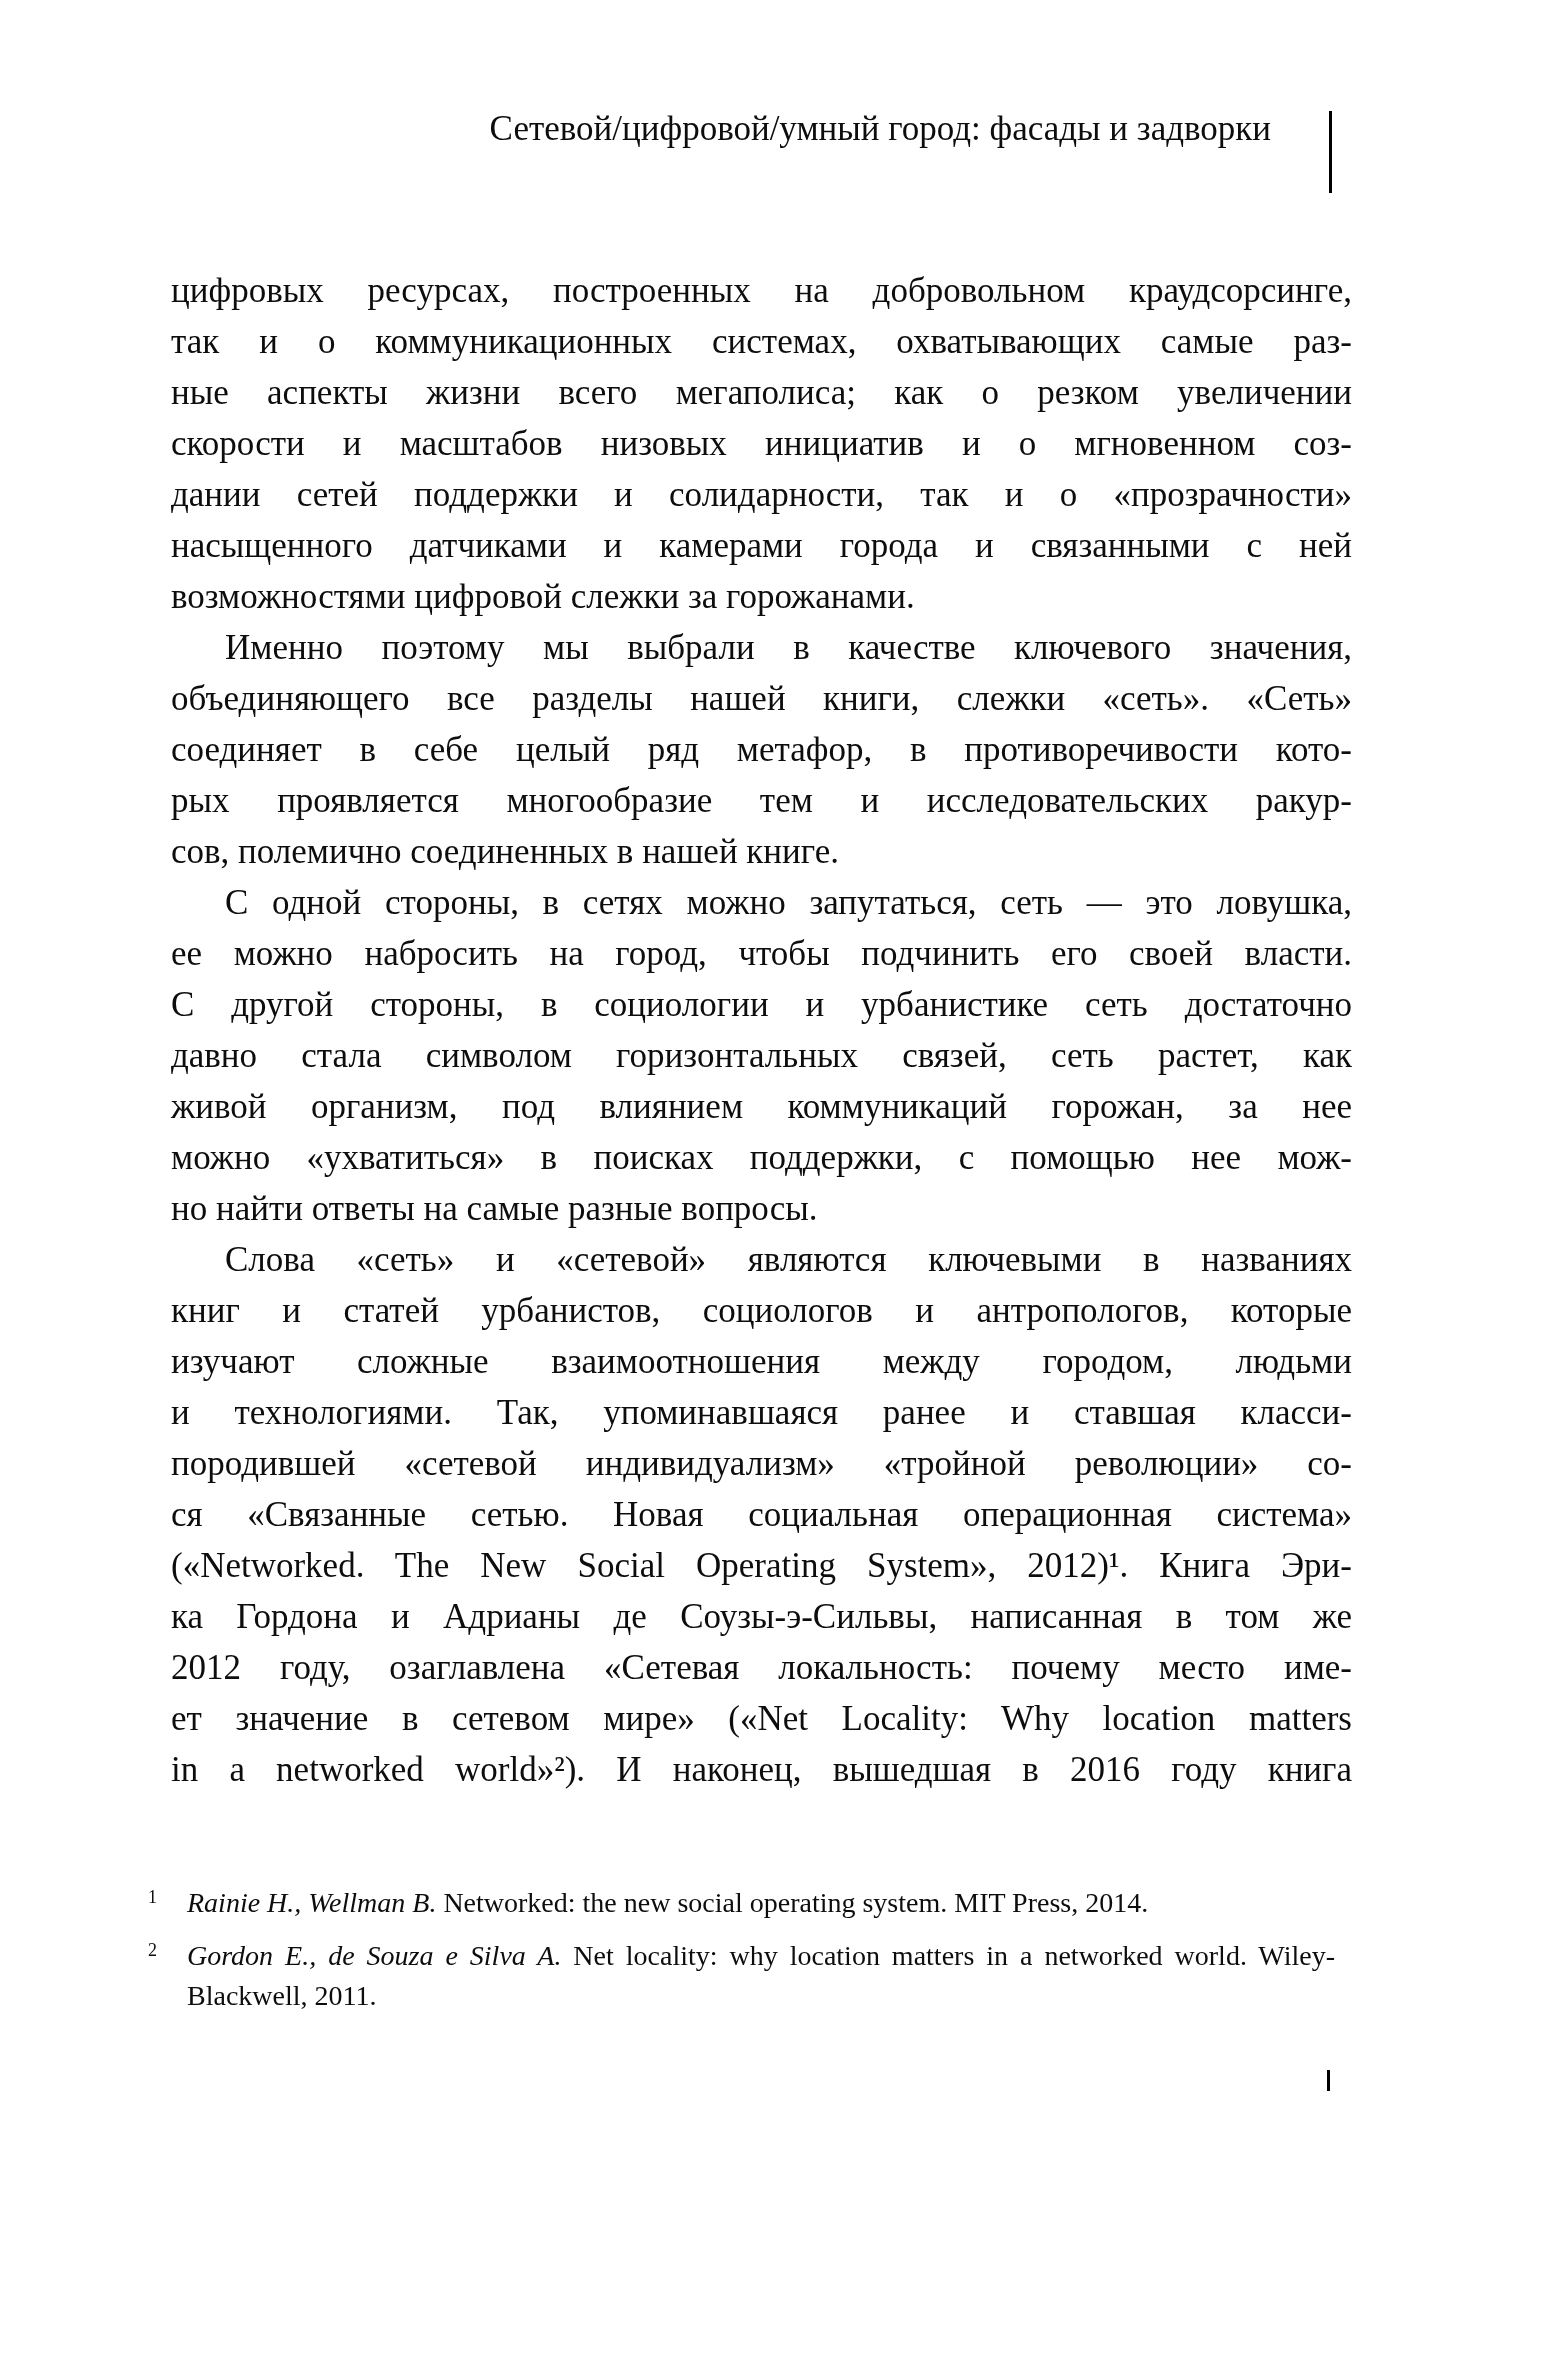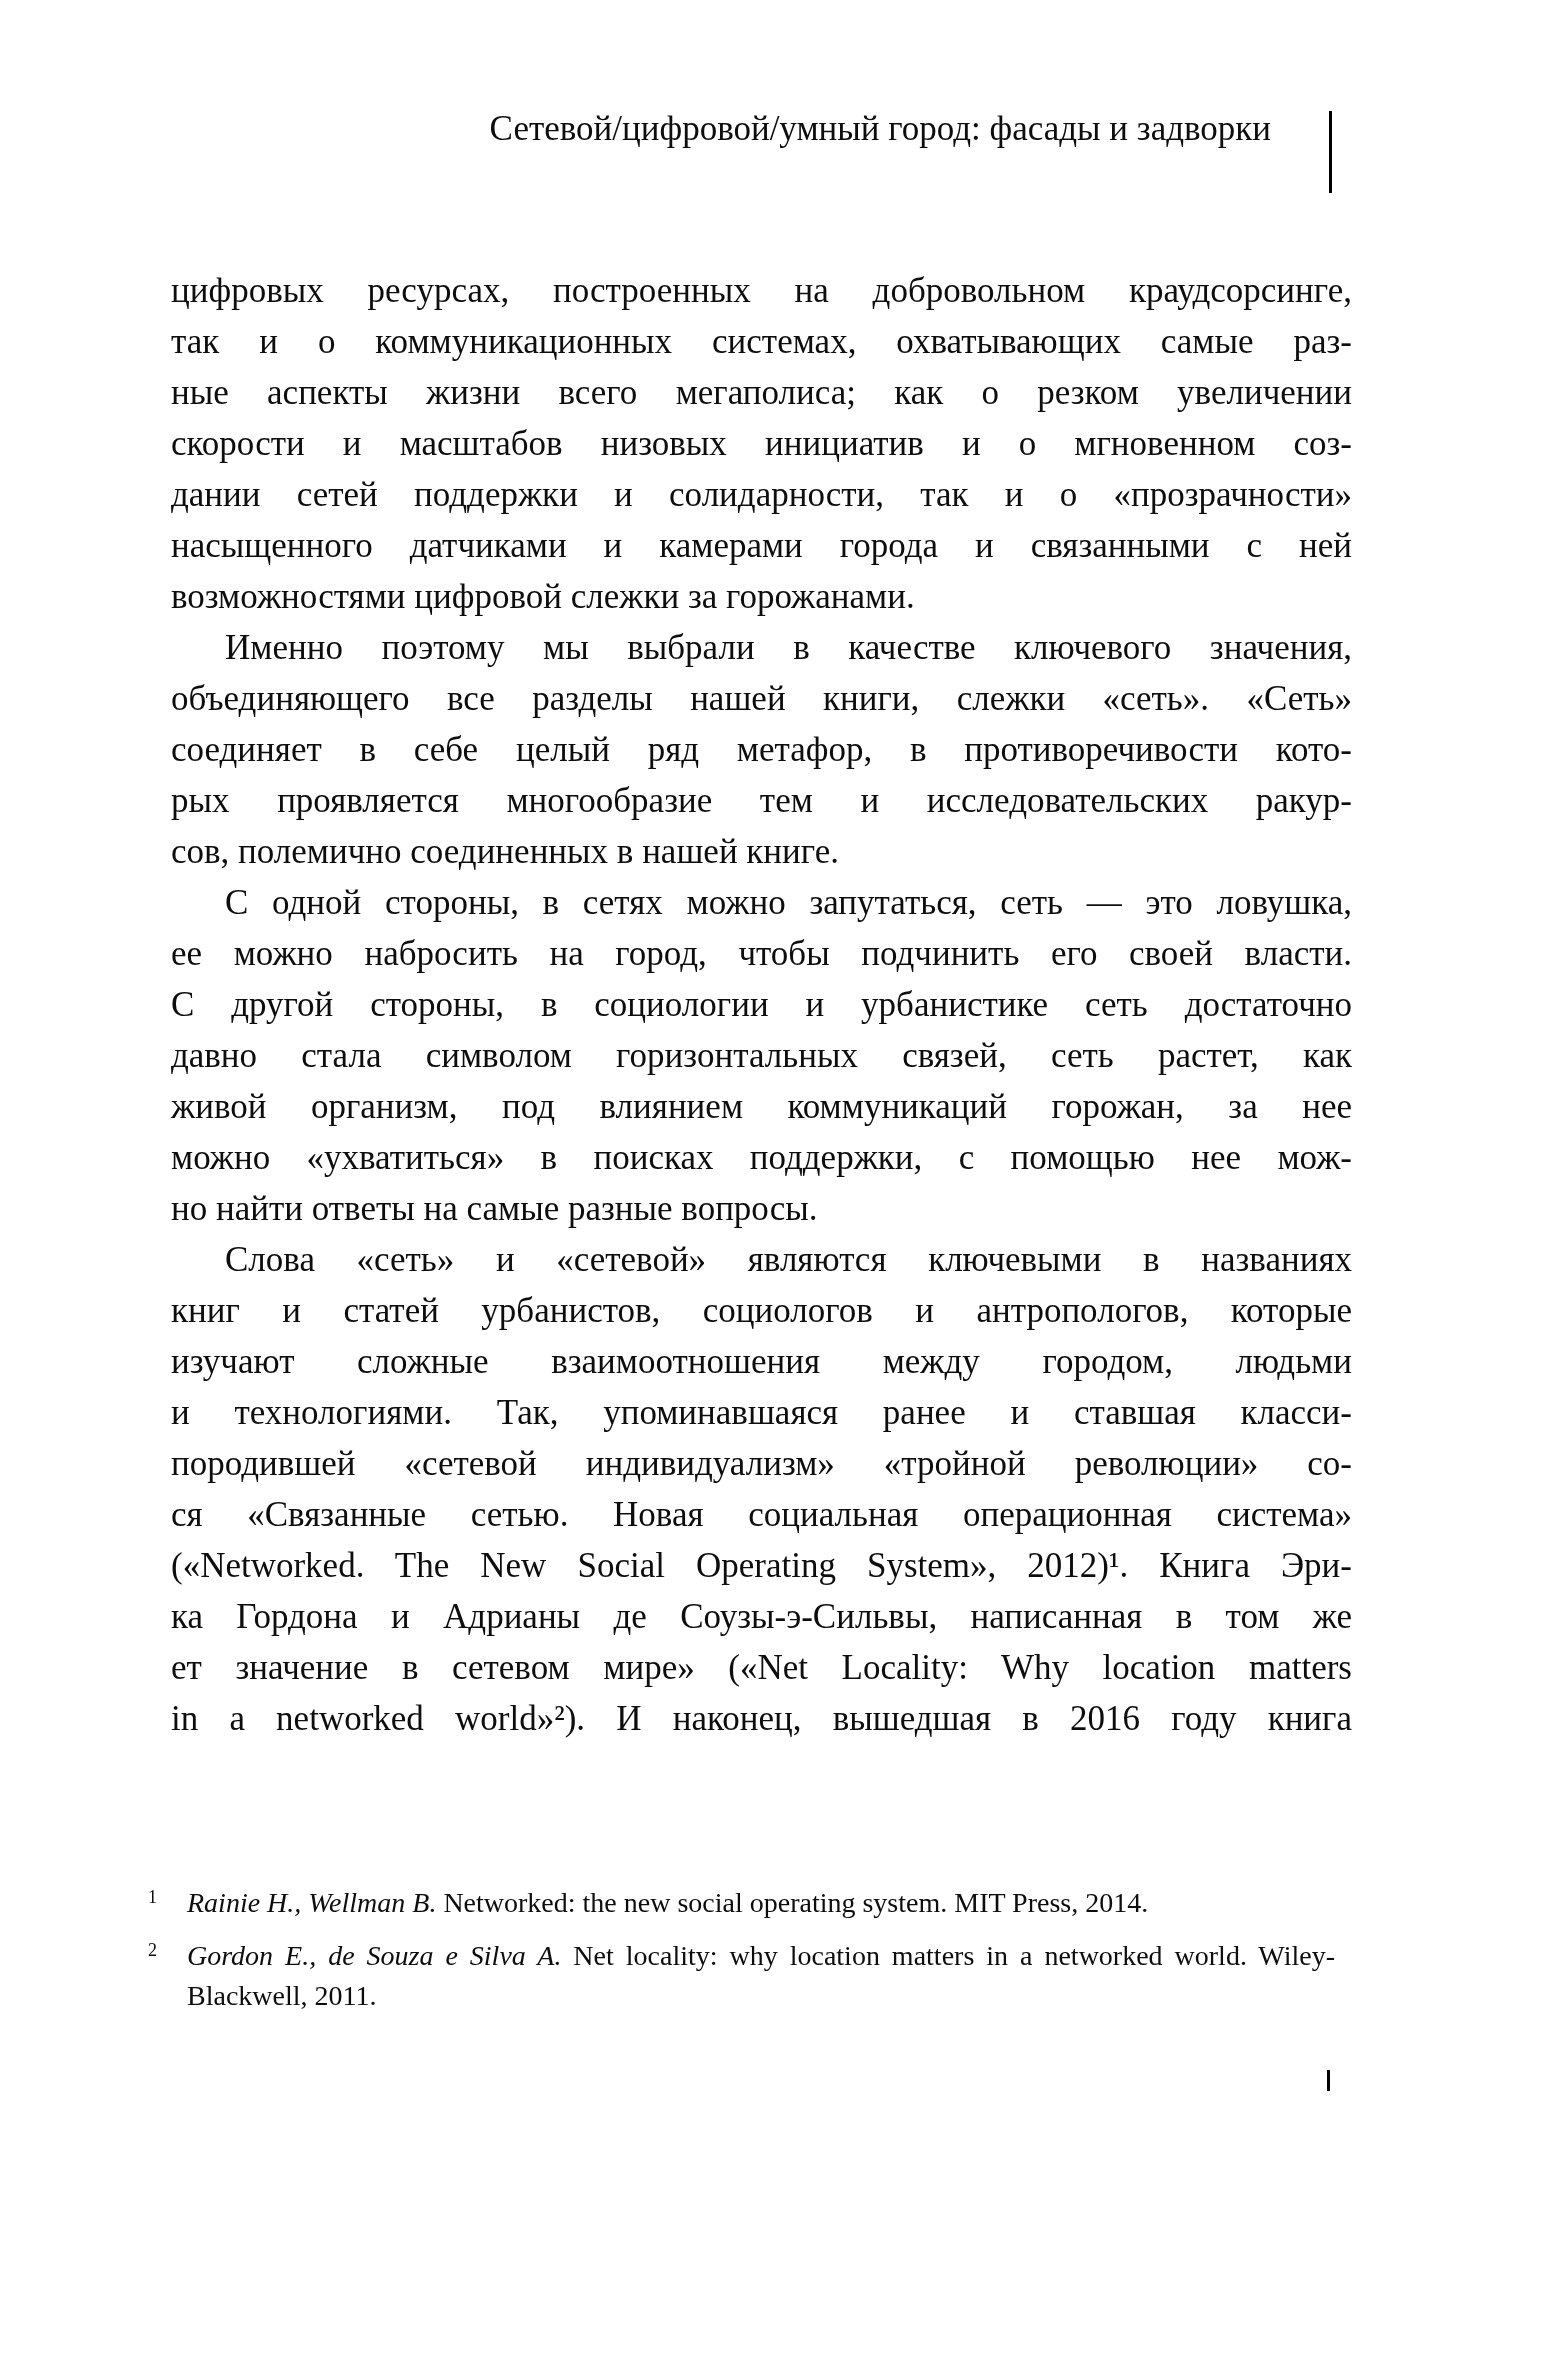--- a/index.html
+++ b/index.html
@@ -115,20 +115,21 @@
       <div class="body-line">можно «ухватиться» в поисках поддержки, с помощью нее мож-</div>
       <div class="body-line last">но найти ответы на самые разные вопросы.</div>
       <div class="body-line indent">Слова «сеть» и «сетевой» являются ключевыми в названиях</div>
       <div class="body-line">книг и статей урбанистов, социологов и антропологов, которые</div>
       <div class="body-line">изучают сложные взаимоотношения между городом, людьми</div>
       <div class="body-line">и технологиями. Так, упоминавшаяся ранее и ставшая класси-</div>
       <div class="body-line">породившей «сетевой индивидуализм» «тройной революции» со-</div>
       <div class="body-line">ся «Связанные сетью. Новая социальная операционная система»</div>
       <div class="body-line">(«Networked. The New Social Operating System», 2012)¹. Книга Эри-</div>
       <div class="body-line">ка Гордона и Адрианы де Соузы-э-Сильвы, написанная в том же</div>
+      <div class="body-line">2012 году, озаглавлена «Сетевая локальность: почему место име-</div>
       <div class="body-line">ет значение в сетевом мире» («Net Locality: Why location matters</div>
       <div class="body-line">in a networked world»²). И наконец, вышедшая в 2016 году книга</div>
     </div>
 
   <div class="footnotes">
       <div class="footnote"><span class="fn-marker">1</span><span class="fn-authors">Rainie H., Wellman B.</span><span class="fn-text"> Networked: the new social operating system. MIT Press, 2014.</span></div>
       <div class="footnote"><span class="fn-marker">2</span><span class="fn-authors">Gordon E., de Souza e Silva A.</span><span class="fn-text"> Net locality: why location matters in a networked world. Wiley-Blackwell, 2011.</span></div>
     </div>
 
   <div class="footer-rule" style="background: rgb(0, 0, 0);"></div>

